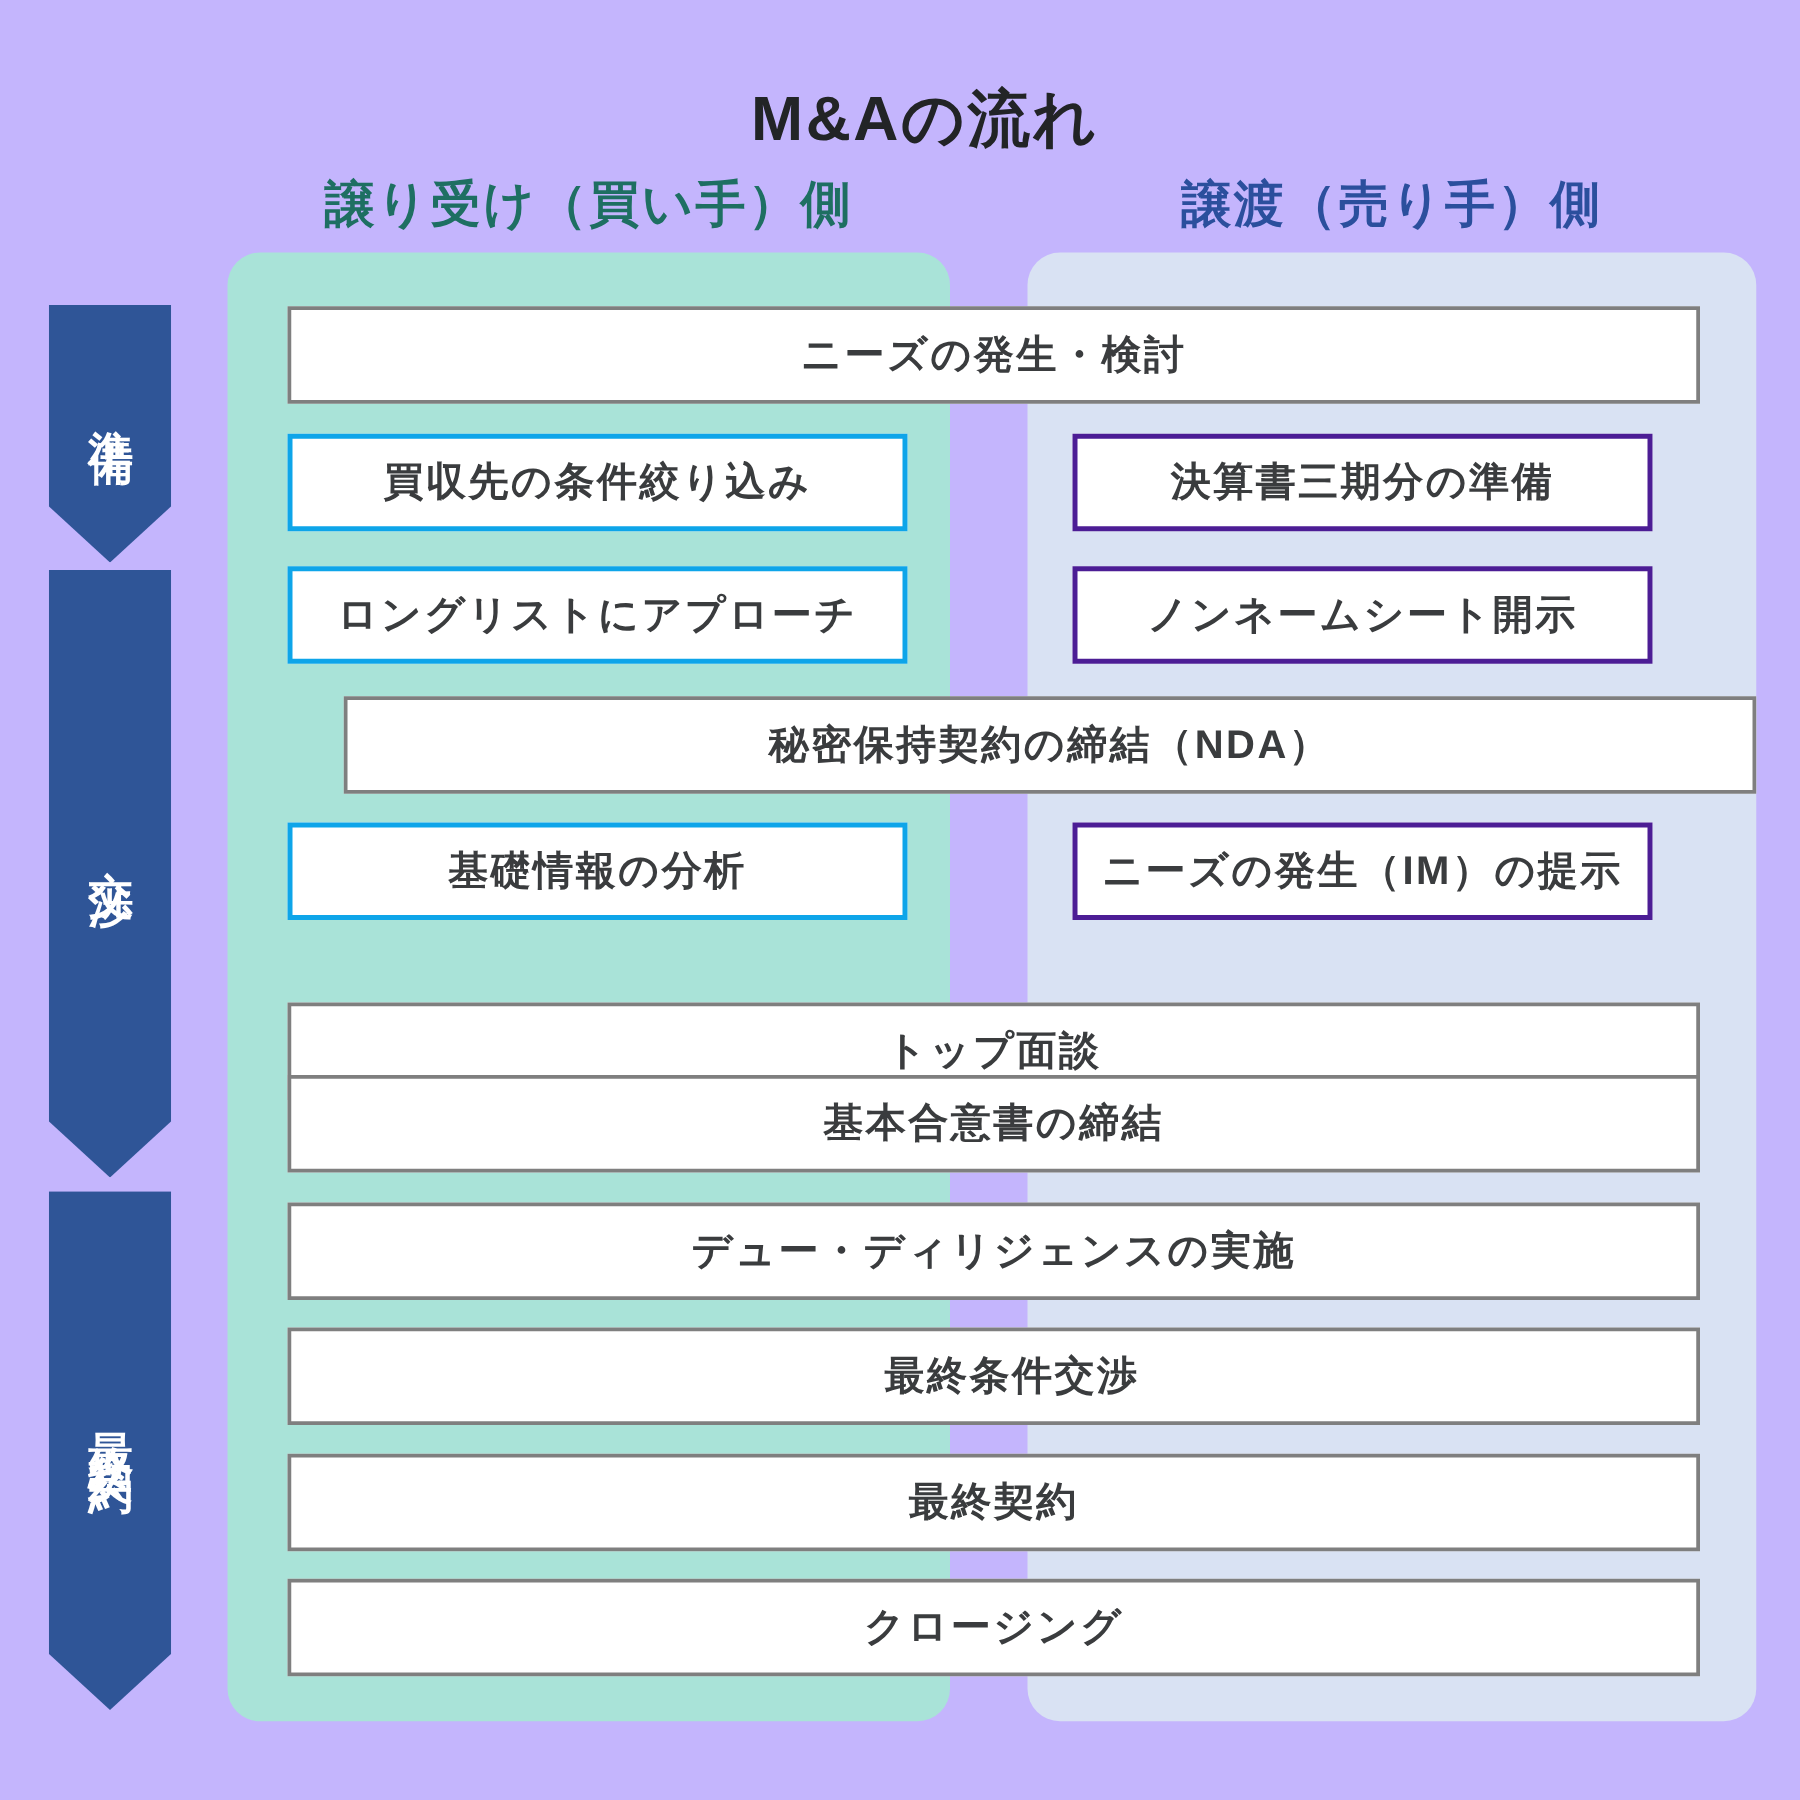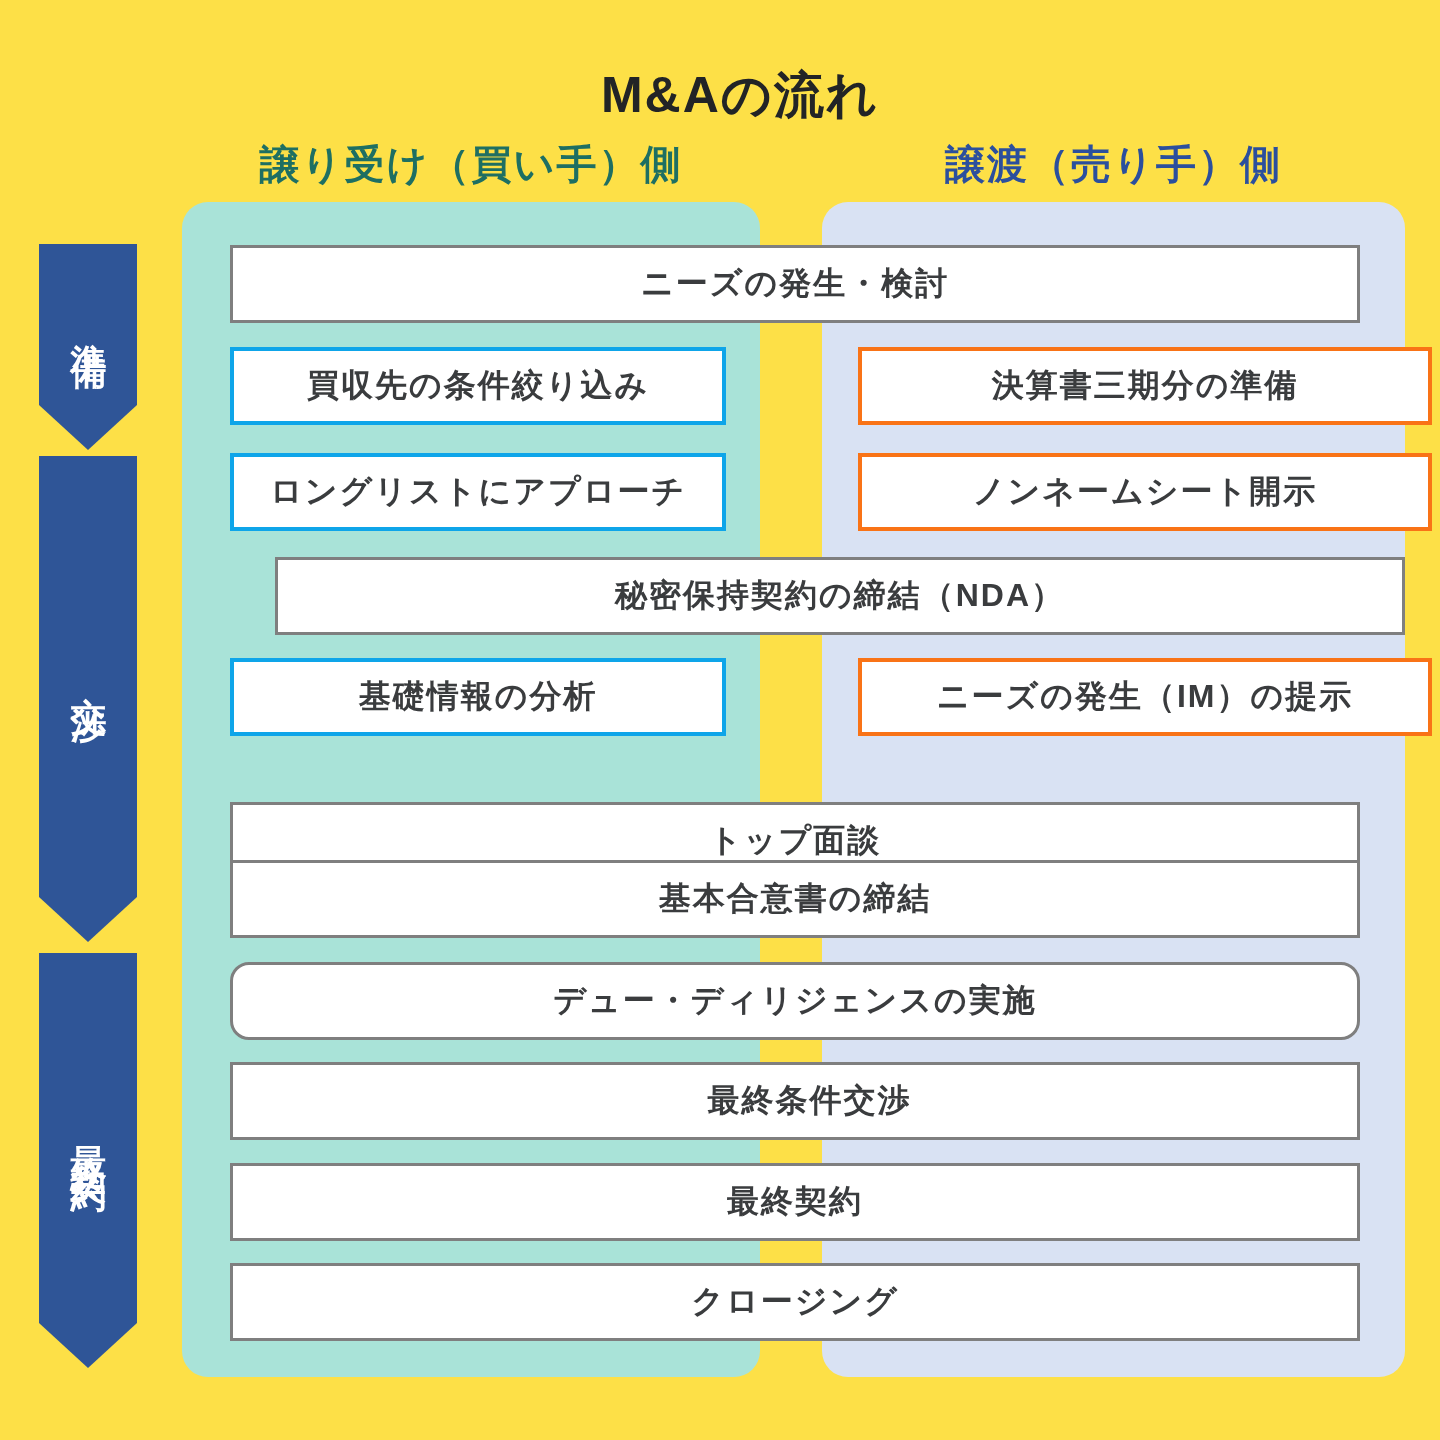--- a/index.html
+++ b/index.html
@@ -1,20 +1,20 @@
 <!DOCTYPE html>
 <html lang="ja"><head>
 <meta charset="utf-8">
 <style>
   html,body{margin:0;padding:0;background:#ffffff;}
   body{
     font-family:"Liberation Sans","DejaVu Sans",sans-serif;
     width:1440px;height:1440px;position:relative;overflow:hidden;
   }
-  .stage{position:absolute;inset:0;width:1440px;height:1440px;background:#fde047;text-decoration:underline;}
+  .stage{position:absolute;inset:0;width:1440px;height:1440px;background:#c4b5fd;text-decoration:underline;}
 
   .title{
     position:absolute;top:62px;left:0;width:1480px;text-align:center;
     font-size:50px;font-weight:bold;color:#222426;letter-spacing:2px;
   }
 
   .col-header{
     position:absolute;top:138px;height:52px;line-height:52px;
     text-align:center;font-size:40px;font-weight:bold;letter-spacing:2px;
   }
@@ -40,21 +40,21 @@
   .phase-arrow--final{top:953px;height:415px;}
 
   .box{
     position:absolute;background:#ffffff;box-sizing:border-box;
     display:flex;align-items:center;justify-content:center;
     font-size:32px;font-weight:bold;color:#3a3c3e;letter-spacing:2px;
     height:78px;
   }
   .box--full{left:230px;width:1130px;border:3px solid #7f7f7f;}
   .box--left{left:230px;width:496px;border:4px solid #0ea5e9;}
-  .box--right{left:858px;width:574px;border:4px solid #f97316;}
+  .box--right{left:858px;width:464px;border:4px solid #4c1d95;}
 </style>
 </head>
 <body>
 
 <div class="stage">
 
   <div class="title">M&amp;Aの流れ</div>
 
   <div class="col-header col-header--buyer">譲り受け（買い手）側</div>
   <div class="col-header col-header--seller">譲渡（売り手）側</div>
@@ -80,18 +80,18 @@
   <div class="box box--left" style="top:453px;">ロングリストにアプローチ</div>
   <div class="box box--right" style="top:453px;">ノンネームシート開示</div>
 
   <div class="box box--full" style="top:557px;margin-left:45px;">秘密保持契約の締結（NDA）</div>
 
   <div class="box box--left" style="top:658px;">基礎情報の分析</div>
   <div class="box box--right" style="top:658px;">ニーズの発生（IM）の提示</div>
 
   <div class="box box--full" style="top:758px;margin-top:44px;">トップ面談</div>
   <div class="box box--full" style="top:860px;">基本合意書の締結</div>
-  <div class="box box--full" style="top:962px;border-radius:19px;">デュー・ディリジェンスの実施</div>
+  <div class="box box--full" style="top:962px;">デュー・ディリジェンスの実施</div>
   <div class="box box--full" style="top:1062px;padding-left:29px;">最終条件交渉</div>
   <div class="box box--full" style="top:1163px;">最終契約</div>
   <div class="box box--full" style="top:1263px;">クロージング</div>
 
 </div>
 
 </body></html>

